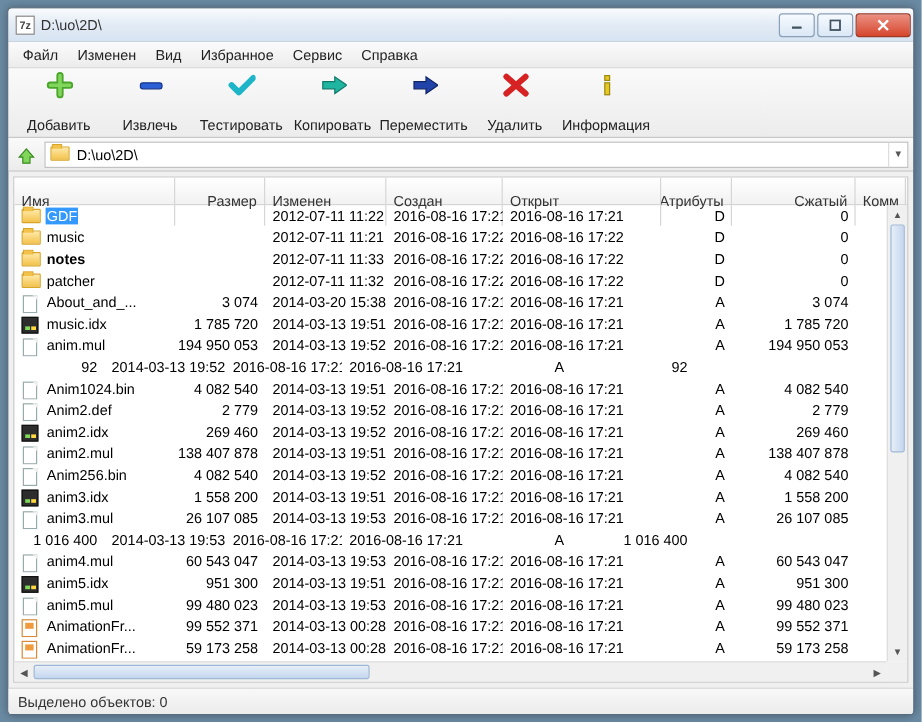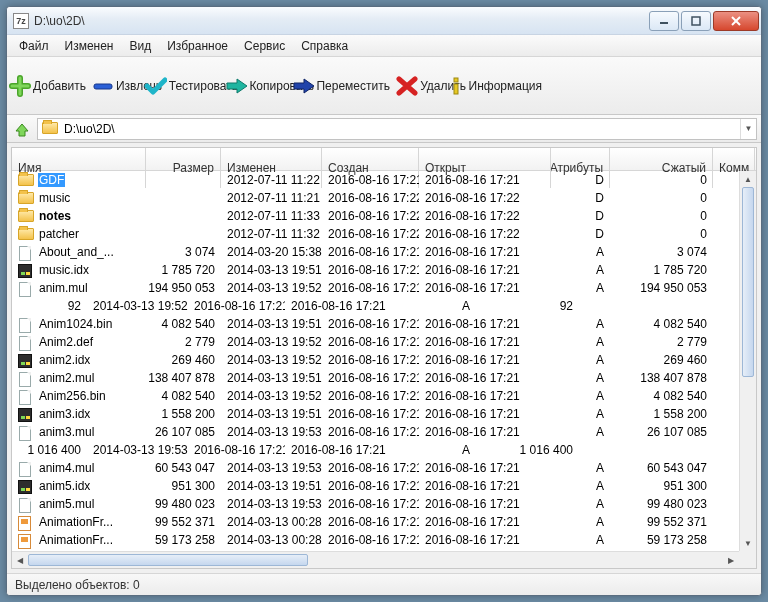--- a/index.html
+++ b/index.html
@@ -7,21 +7,21 @@
 .window { width: 756px; height: 590px; background: #f0f0f0; border: 1px solid #5a6d80; border-radius: 4px; overflow: hidden; box-shadow: 0 0 8px rgba(0,0,0,.3); display: flex; flex-direction: column; }
 .titlebar { height: 28px; background: linear-gradient(to bottom,#fafcfe,#e4ecf5 45%,#d7e4f2); display: flex; align-items: center; padding: 0 2px 0 6px; border-bottom: 1px solid #c8d4e3; }
 .tb-icon { width:16px; height:16px; border:1px solid #888; background:#fff; font-size:9px; display:flex; align-items:center; justify-content:center; margin-right:5px; color:#444; font-weight:bold; }
 .tb-title { flex:1; color:#333; }
 .tb-btns { display:flex; gap:0; }
 .tb-btn { width:30px; height:20px; border:1px solid #8aa0b8; border-radius:3px; margin-left:2px; background:linear-gradient(#f6fafe,#dbe8f6); display:flex; align-items:center; justify-content:center; font-size:11px; color:#405260; }
 .tb-btn.close { width:46px; background:linear-gradient(#eb9082,#d6472e); color:#fff; border-color:#9c3a28; font-weight:bold; }
 .menubar { height:22px; background:linear-gradient(#fbfbfb,#ececec); border-bottom:1px solid #d6d6d6; display:flex; align-items:center; padding:0 4px; gap:0; }
 .menuitem { padding:3px 8px; color:#222; }
 .toolbar { height:58px; background:linear-gradient(#fafafa,#ececec); border-bottom:1px solid #c8c8c8; display:flex; align-items:center; padding:0 4px; }
-.tool { width:76px; height:52px; display:flex; align-items:center; justify-content:flex-end; gap:2px; border:1px solid transparent; border-radius:2px; }
+.tool { width:76px; height:52px; display:flex; flex-direction:column; align-items:center; justify-content:flex-start; gap:16px; border:1px solid transparent; border-radius:2px; }
 .tool .ic { width:24px; height:20px; display:flex; align-items:center; justify-content:center; }
 .tool .lbl { color:#222; font-size:12px; }
 .pathbar { height:28px; background:linear-gradient(#fafafa,#ececec); border-bottom:1px solid #c8c8c8; display:flex; align-items:center; padding:0 4px; gap:4px; }
 .pb-up { width:22px; height:22px; border:1px solid transparent; display:flex; align-items:center; justify-content:center; }
 .pb-input { flex:1; height:22px; border:1px solid #c2c2c2; background:#fff; display:flex; align-items:center; position:relative; }
 .pb-folder { width:16px; height:13px; margin:0 4px; }
 .pb-text { flex:1; padding-left:2px; }
 .pb-dd { width:16px; text-align:center; color:#555; border-left:1px solid #ddd; height:100%; display:flex; align-items:center; justify-content:center; font-size:8px; }
 .listarea { flex:1; background:#fff; border:1px solid #c8c8c8; margin:4px; overflow:hidden; display:flex; flex-direction:column; position:relative; }
 .header { display:flex; height:23px; background:linear-gradient(#fff,#f2f2f2); border-bottom:1px solid #d6d6d6; }

